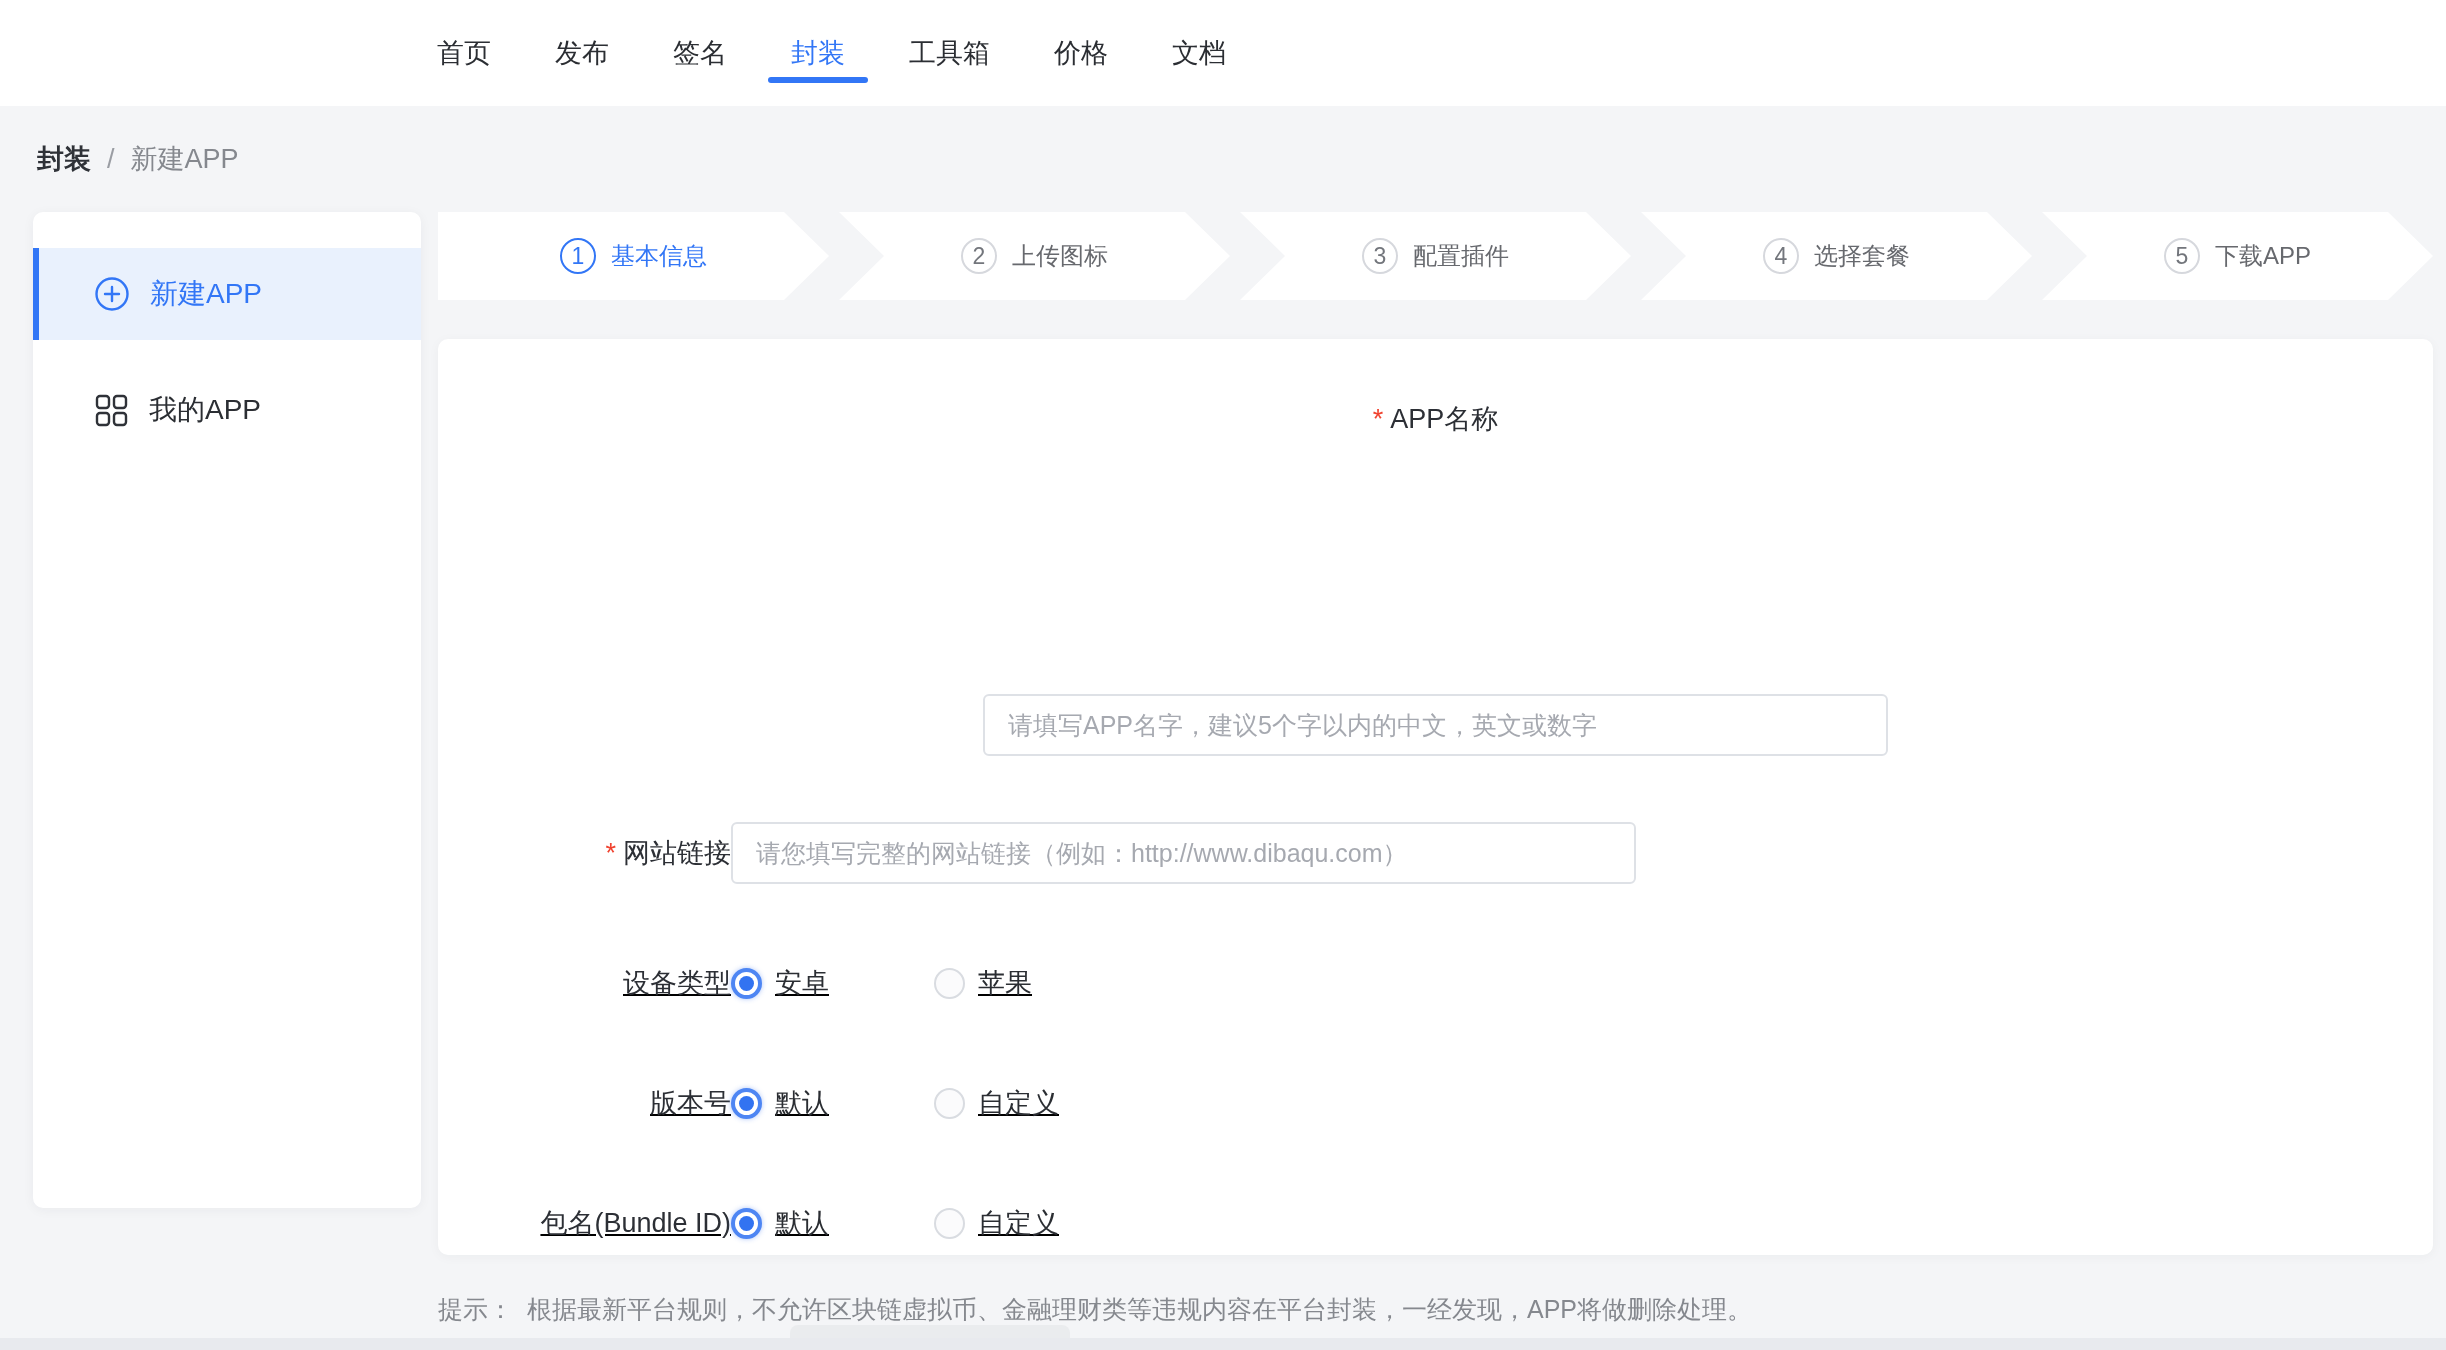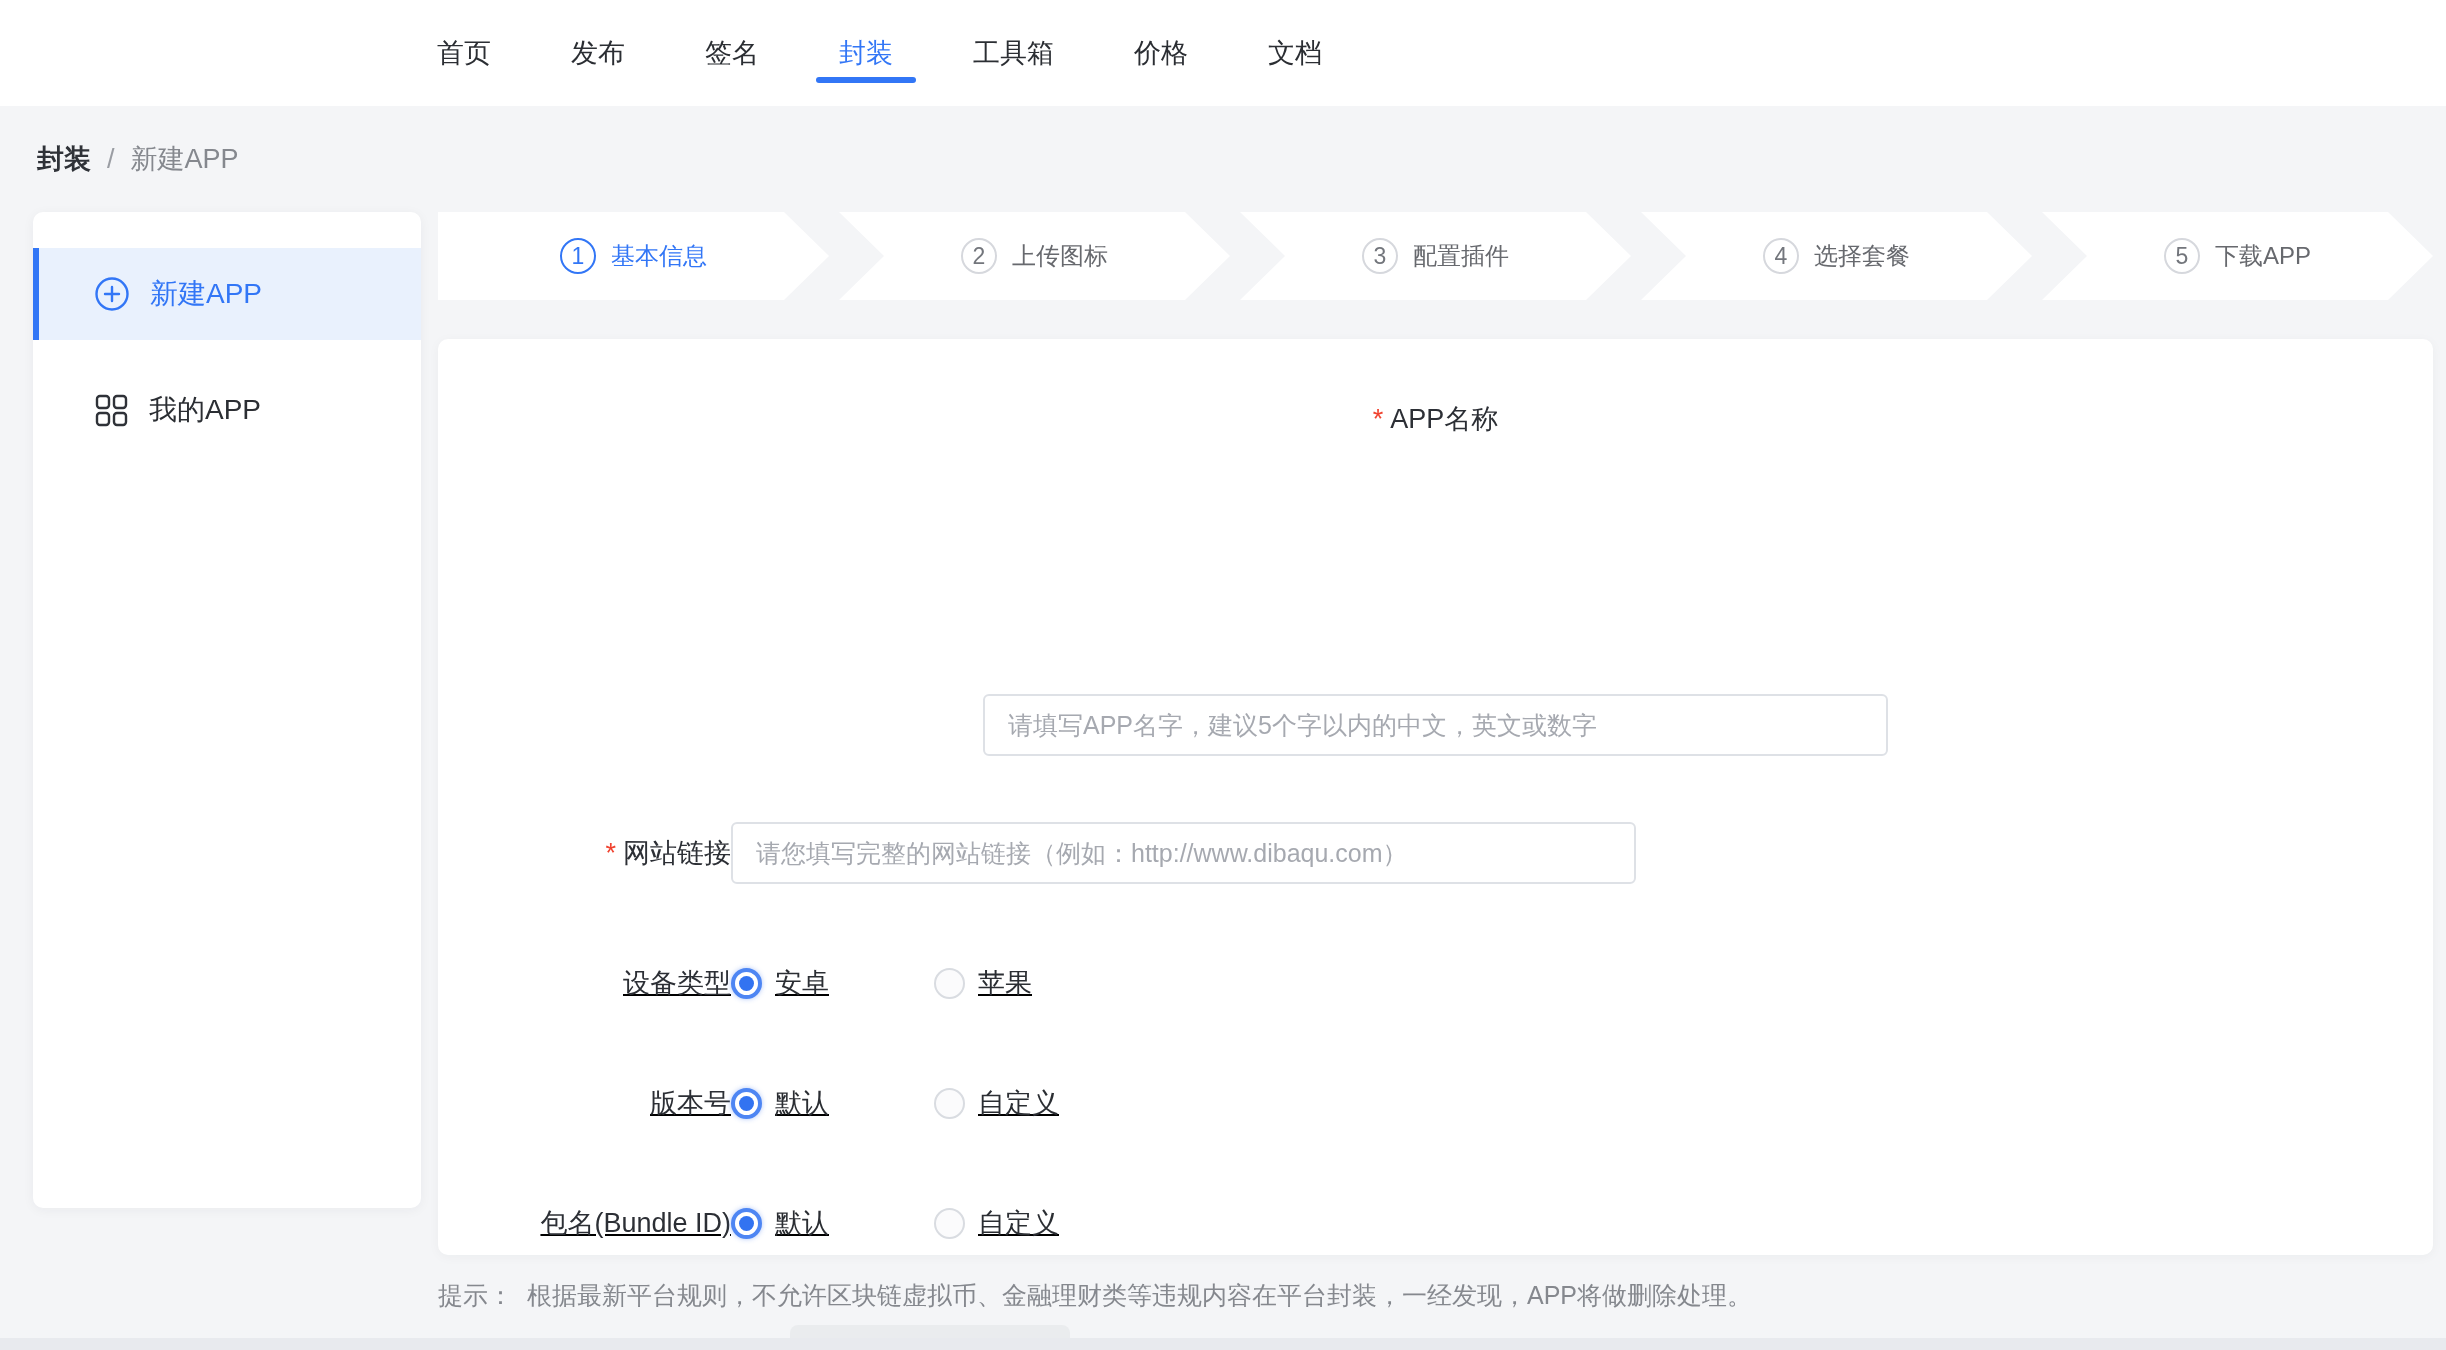--- a/index.html
+++ b/index.html
@@ -1,21 +1,21 @@
 <!DOCTYPE html>
 <html><head>
 <meta charset="utf-8">
 <style>
   * { margin:0; padding:0; box-sizing:border-box; }
   body { background:#d8dade; font-family:"Liberation Sans","DejaVu Sans",sans-serif; }
   .screen { position:relative; width:2446px; height:1350px; background:#f4f5f7; overflow:hidden; }
 
   
   .topnav { height:106px; background:#fff; display:flex; align-items:center; padding-left:437px; }
-  .topnav nav { display:flex; gap:80px; align-items:center; }
+  .topnav nav { display:flex; gap:64px; align-items:center; }
   .nav-item { position:relative; font-size:27px; color:#2b2e33; cursor:pointer; white-space:nowrap; }
   .nav-item.active { color:#3276f6; }
   .nav-item.active::after { content:""; position:absolute; left:50%; transform:translateX(-50%);
     bottom:-12px; width:100px; height:6px; border-radius:3px; background:#3276f6; }
 
   
   .breadcrumb { padding:32px 0 0 37px; height:74px; font-size:27px; display:flex; align-items:center; }
   .bc-section { color:#2f3238; font-weight:bold; }
   .bc-sep { color:#9a9da3; margin:0 16px; }
   .bc-current { color:#85888e; }
@@ -65,21 +65,21 @@
   .radio.selected { border:4px solid #4e86f3; background:#fff; box-shadow:0 0 5px rgba(80,130,240,.45); }
   .radio .dot { display:none; }
   .radio.selected .dot { display:block; width:15px; height:15px; border-radius:50%; background:#3273f1; }
   .rlabel { margin-left:13px; font-size:27px; color:#2b2e33; }
 
   .next-btn { margin-left:352px; width:280px; height:70px; border:none; border-radius:8px;
     background:#eaecee; color:#c5c8cd; font-size:27px; cursor:not-allowed;
     font-family:"Liberation Sans","DejaVu Sans",sans-serif; }
 
   
-  .hint { margin-top:24px; font-size:25px; color:#85888e; }
+  .hint { margin-top:38px; font-size:25px; color:#85888e; }
   .hint-prefix { margin-right:14px; }
 
   .bottom-strip { position:absolute; left:0; bottom:0; width:100%; height:12px; background:#e8eaee; }
 </style>
 </head>
 <body>
 
 <div class="screen">
 
   <header class="topnav">

